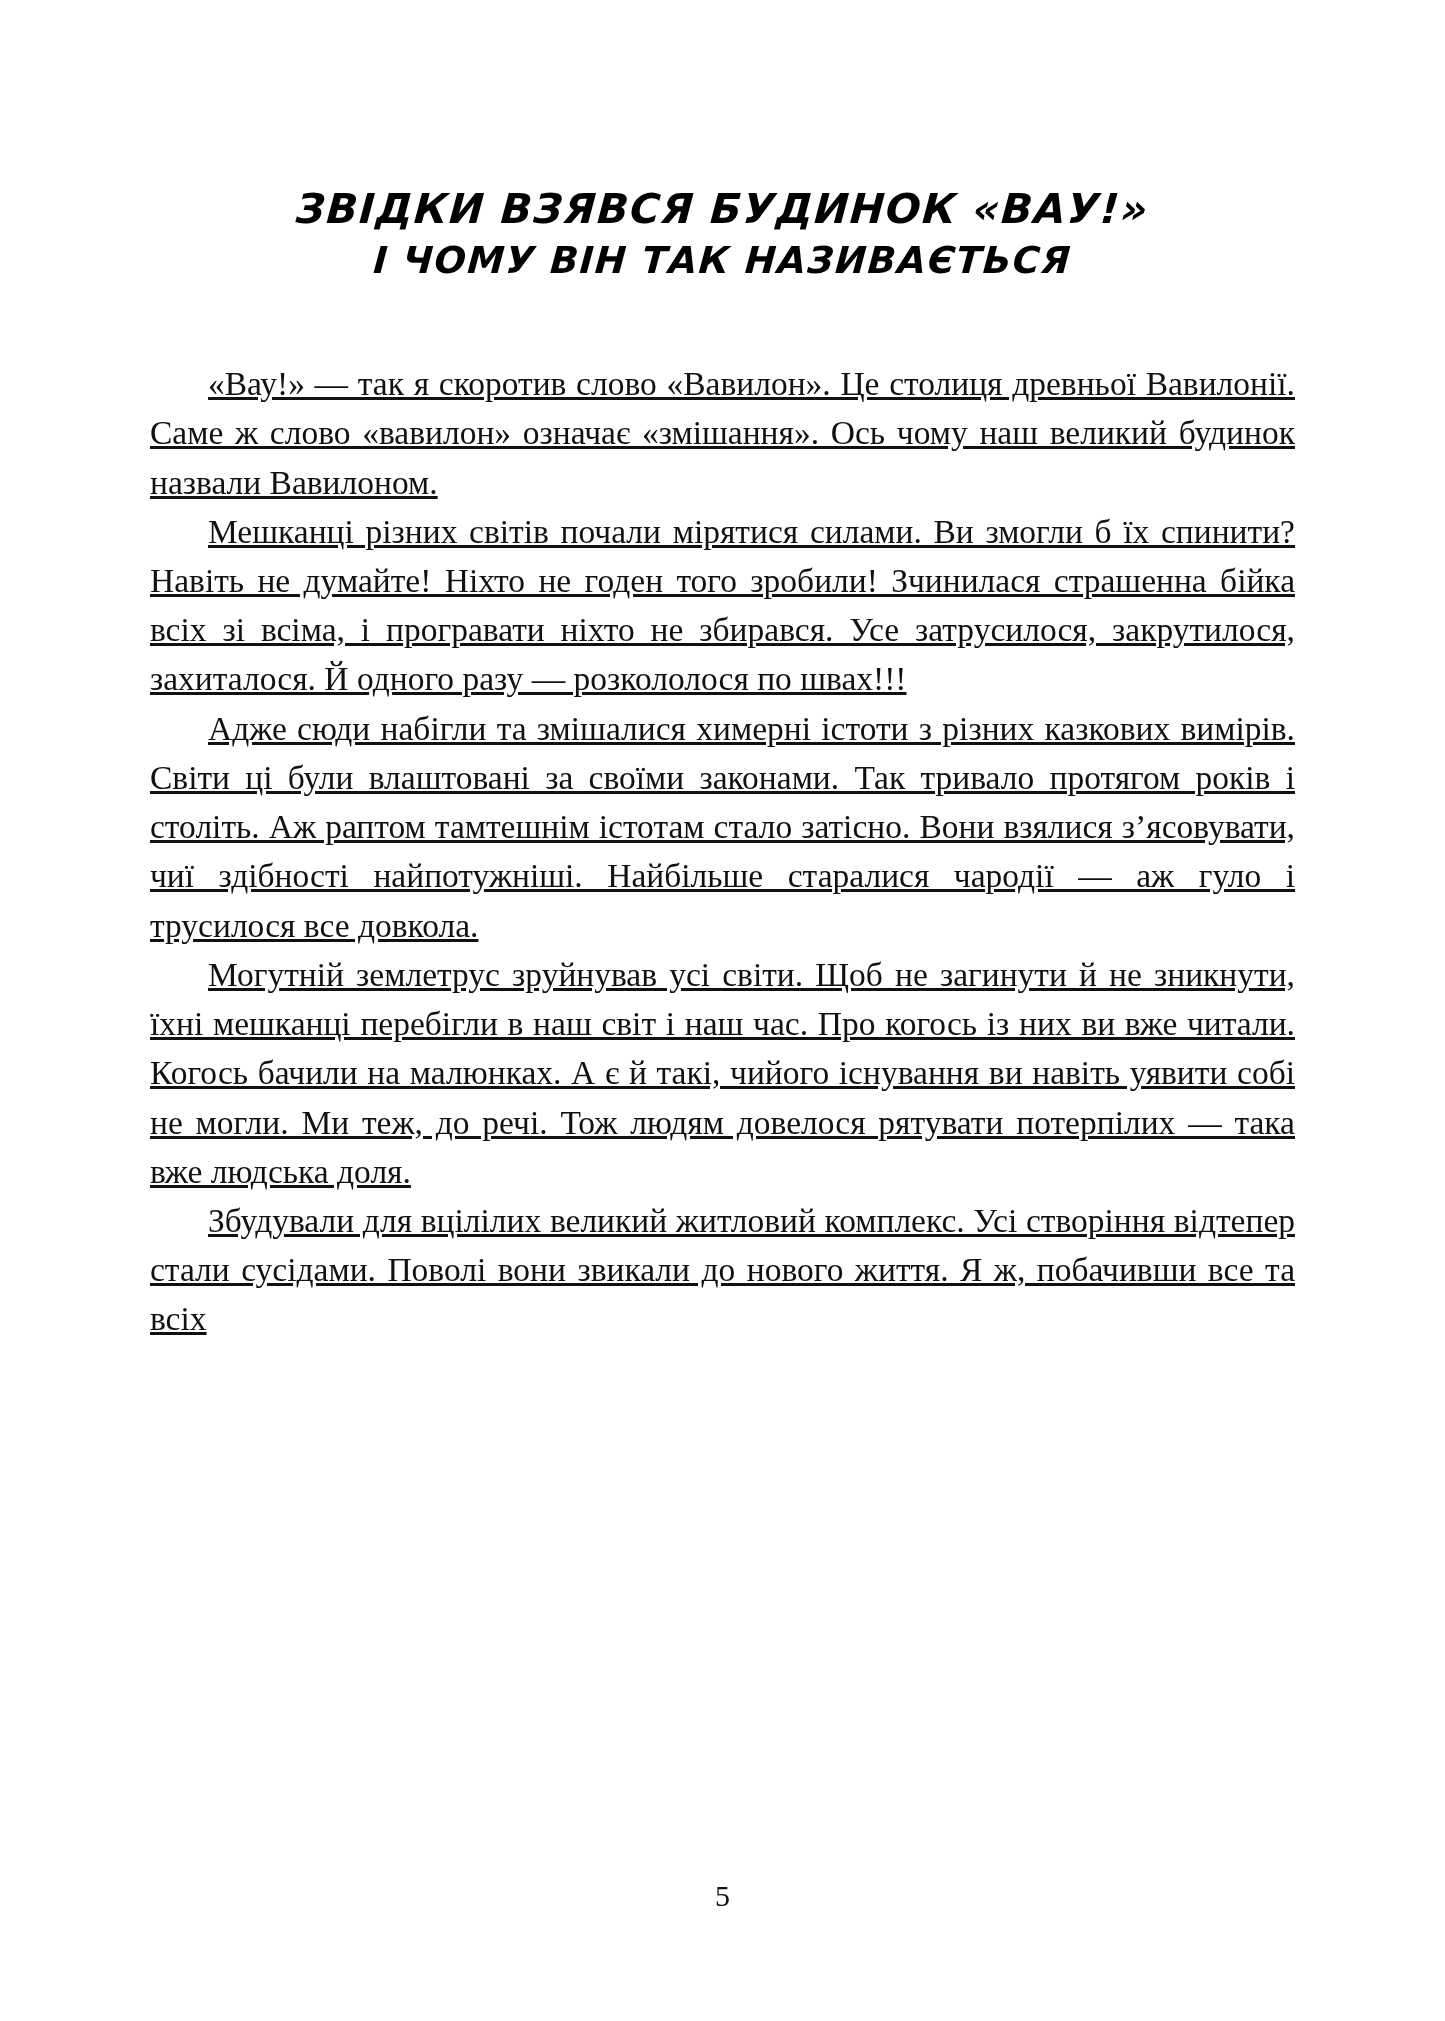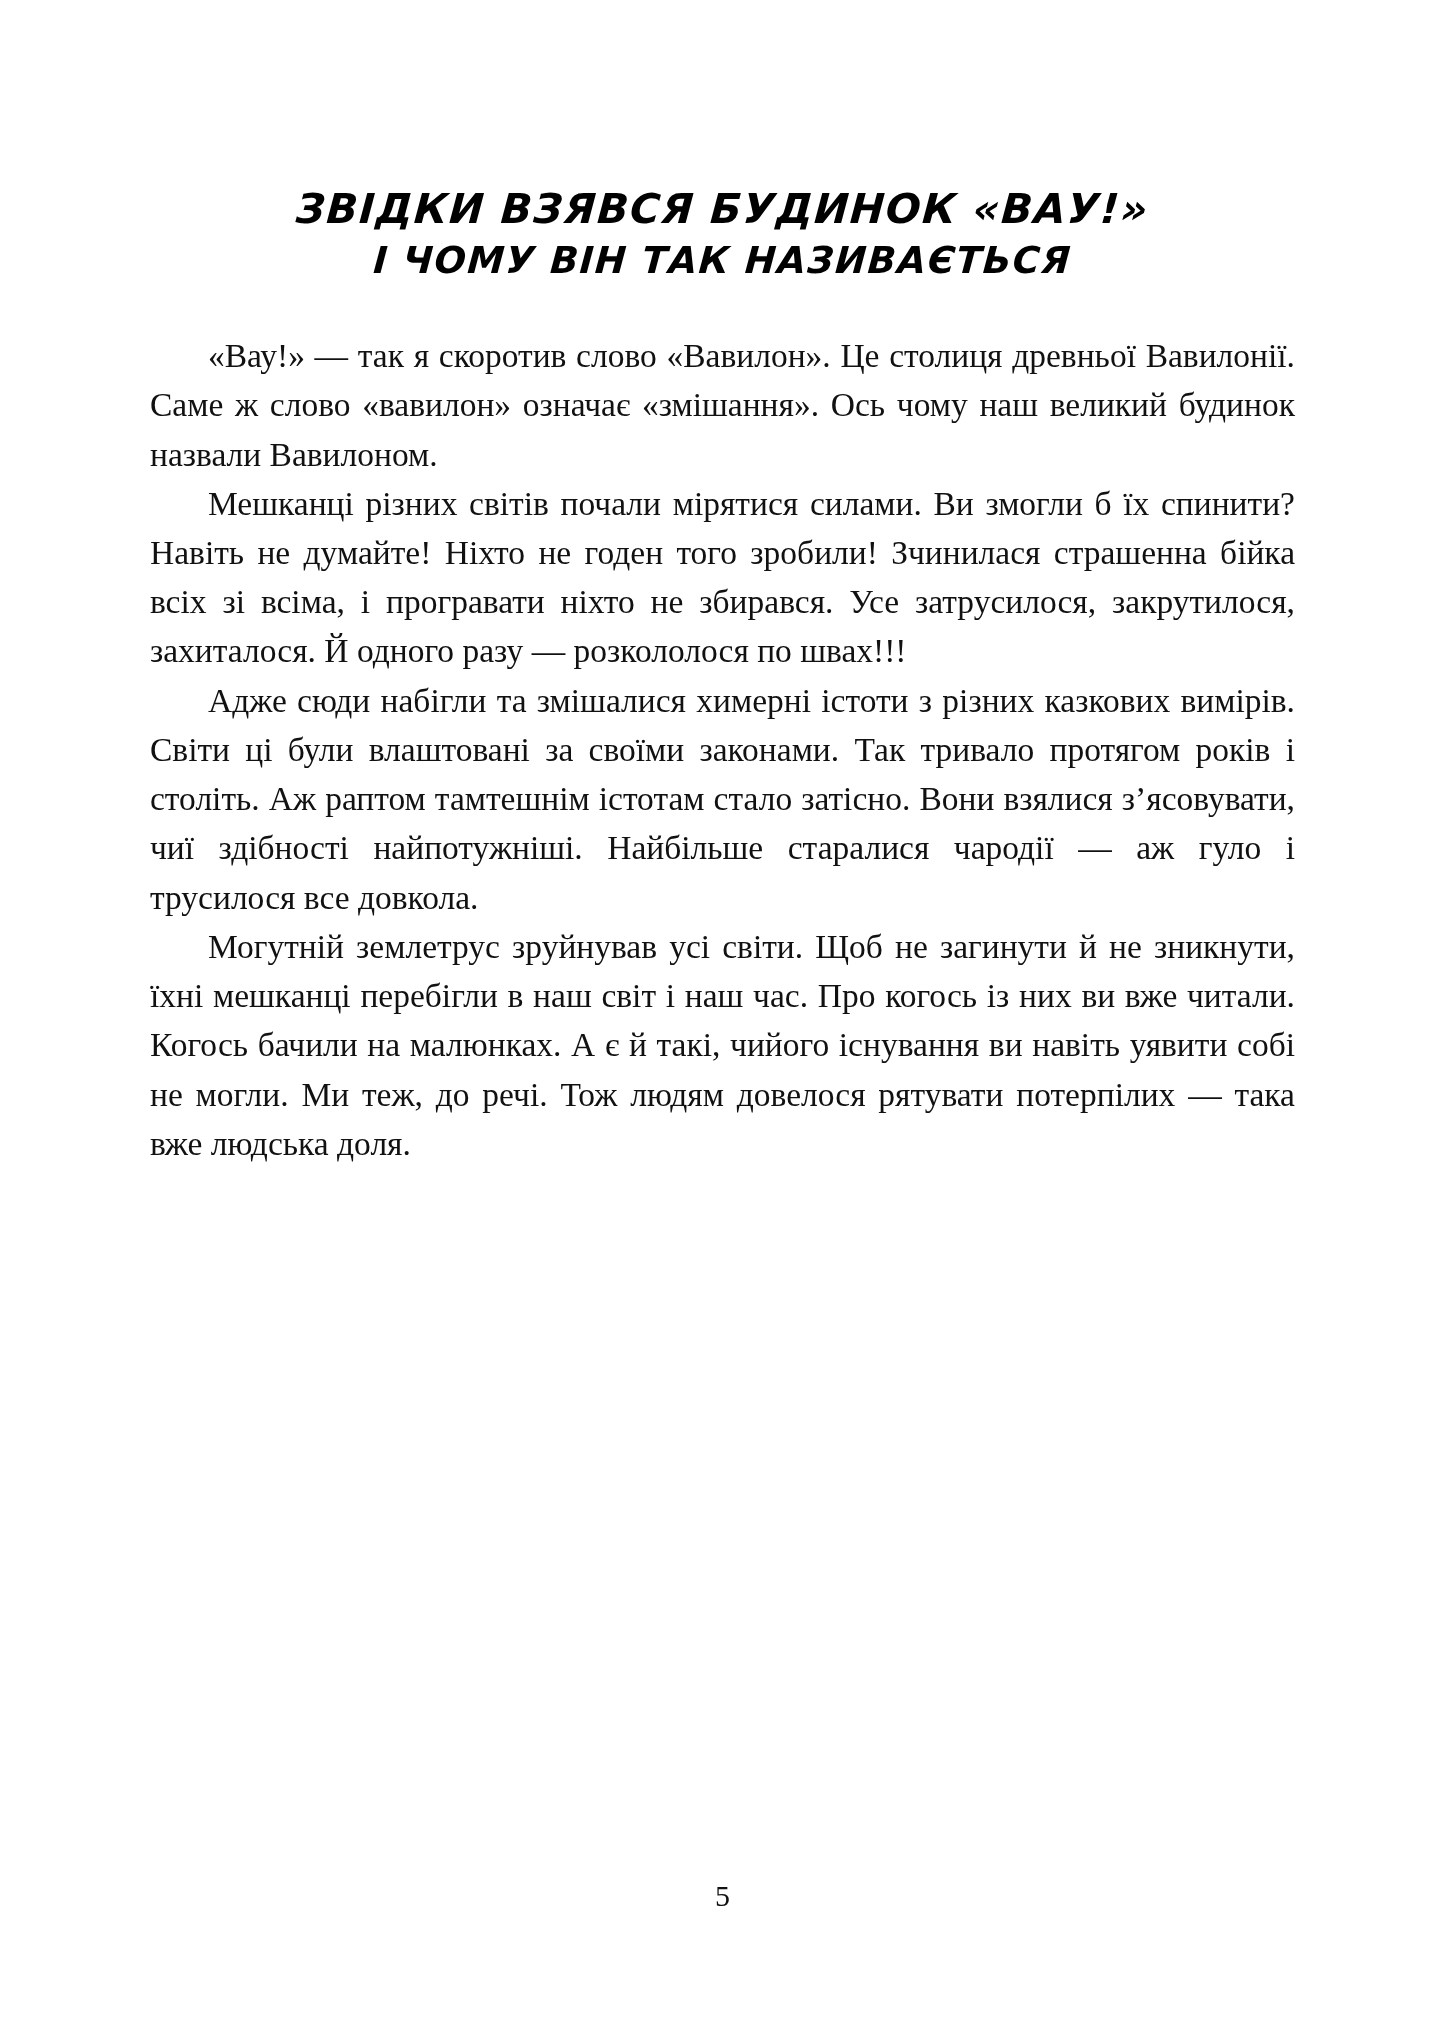--- a/index.html
+++ b/index.html
@@ -45,26 +45,27 @@
   }
   .chapter-title .line2 {
     display: block;
     font-size: 37px;
     text-transform: uppercase;
     transform: skewX(-4deg);
     margin-top: 6px;
   }
 
   .body-text {
-    margin-top: 48px;
+    margin-top: 76px;
     font-size: 33.5px;
     line-height: 1.47;
     text-align: justify;
     text-justify: inter-word;
     hyphens: manual;
+    text-decoration: underline;
   }
   .body-text p {
     margin: 0;
     text-indent: 58px;
   }
 
   .page-number {
     position: absolute;
     left: 0;
     right: 0;
@@ -83,17 +84,18 @@
   <h1 class="chapter-title">
     <span class="line1">Звідки взявся будинок «Вау!»</span>
     <span class="line2">і чому він так називається</span>
   </h1>
 
   <div class="body-text">
     <p>«Вау!» — так я скоротив слово «Вавилон». Це столиця древньої Вавилонії. Саме ж слово «вавилон» означає «змішання». Ось чому наш великий будинок назвали Вавилоном.</p>
     <p>Мешканці різних світів почали мірятися силами. Ви змогли б їх спинити? Навіть не думайте! Ніхто не годен того зробили! Зчинилася страшенна бійка всіх зі всіма, і програвати ніхто не збирався. Усе затрусилося, закрутилося, захиталося. Й одного разу — розкололося по швах!!!</p>
     <p>Адже сюди набігли та змішалися химерні істоти з різних казкових вимірів. Світи ці були влаштовані за своїми законами. Так тривало протягом років і століть. Аж раптом тамтешнім істотам стало затісно. Вони взялися з’ясовувати, чиї здібності найпотужніші. Найбільше старалися чародії — аж гуло і трусилося все довкола.</p>
     <p>Могутній землетрус зруйнував усі світи. Щоб не загинути й не зникнути, їхні мешканці перебігли в наш світ і наш час. Про когось із них ви вже читали. Когось бачили на малюнках. А є й такі, чийого існування ви навіть уявити собі не могли. Ми теж, до речі. Тож людям довелося рятувати потерпілих — така вже людська доля.</p>
+    <p>Збудували для вцілілих великий житловий комплекс. Усі створіння відтепер стали сусідами. Поволі вони звикали до нового життя. Я ж, побачивши все та всіх</p>
   </div>
 
   <div class="page-number">5</div>
 
 </div>
 
 </body></html>

